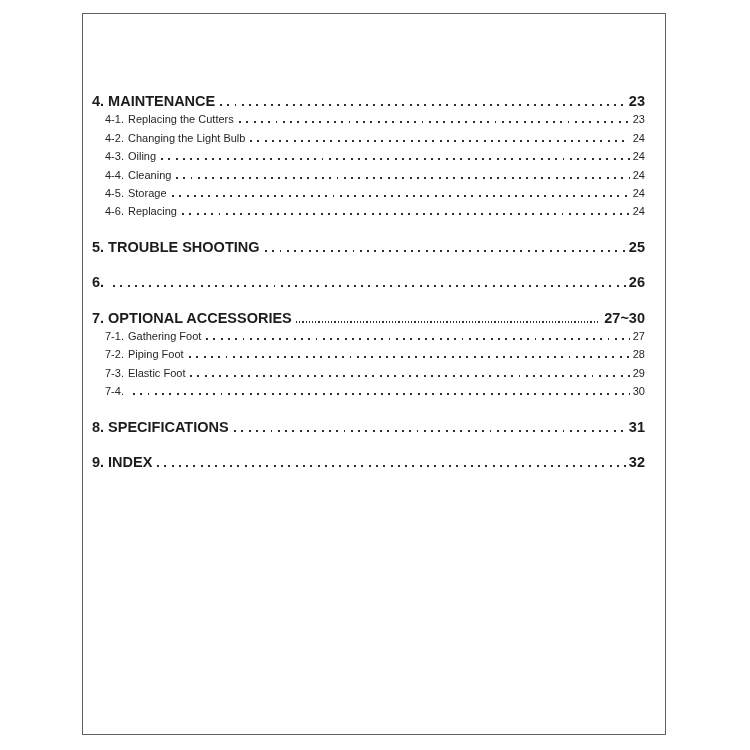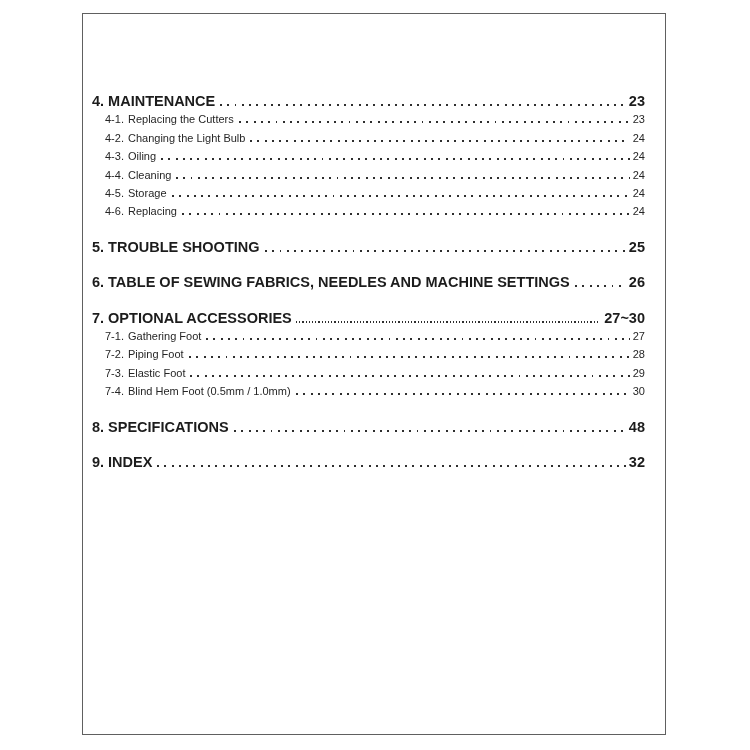--- a/index.html
+++ b/index.html
@@ -83,21 +83,20 @@
     <span class="pagenum">24</span>
   </div>
       <div class="row lvl1">
     <span class="num">5.</span>
     <span class="title">TROUBLE SHOOTING</span>
     <span class="leader"></span>
     <span class="pagenum">25</span>
   </div>
       <div class="row lvl1">
     <span class="num">6.</span>
-    <span class="title">TABLE OF SEWING FABRICS, NEEDLES AND MACHINE SETTINGS</span>
     <span class="leader"></span>
     <span class="pagenum">26</span>
   </div>
       <div class="row lvl1 fine">
     <span class="num">7.</span>
     <span class="title">OPTIONAL ACCESSORIES</span>
     <span class="leader"></span>
     <span class="pagenum">27~30</span>
   </div>
       <div class="row lvl2">
@@ -113,29 +112,28 @@
     <span class="pagenum">28</span>
   </div>
       <div class="row lvl2">
     <span class="num">7-3.</span>
     <span class="title">Elastic Foot</span>
     <span class="leader"></span>
     <span class="pagenum">29</span>
   </div>
       <div class="row lvl2">
     <span class="num">7-4.</span>
-    <span class="title">Blind Hem Foot (0.5mm / 1.0mm)</span>
     <span class="leader"></span>
     <span class="pagenum">30</span>
   </div>
       <div class="row lvl1">
     <span class="num">8.</span>
     <span class="title">SPECIFICATIONS</span>
     <span class="leader"></span>
-    <span class="pagenum">48</span>
+    <span class="pagenum">31</span>
   </div>
       <div class="row lvl1">
     <span class="num">9.</span>
     <span class="title">INDEX</span>
     <span class="leader"></span>
     <span class="pagenum">32</span>
   </div>
     </div>
 </div>
 

